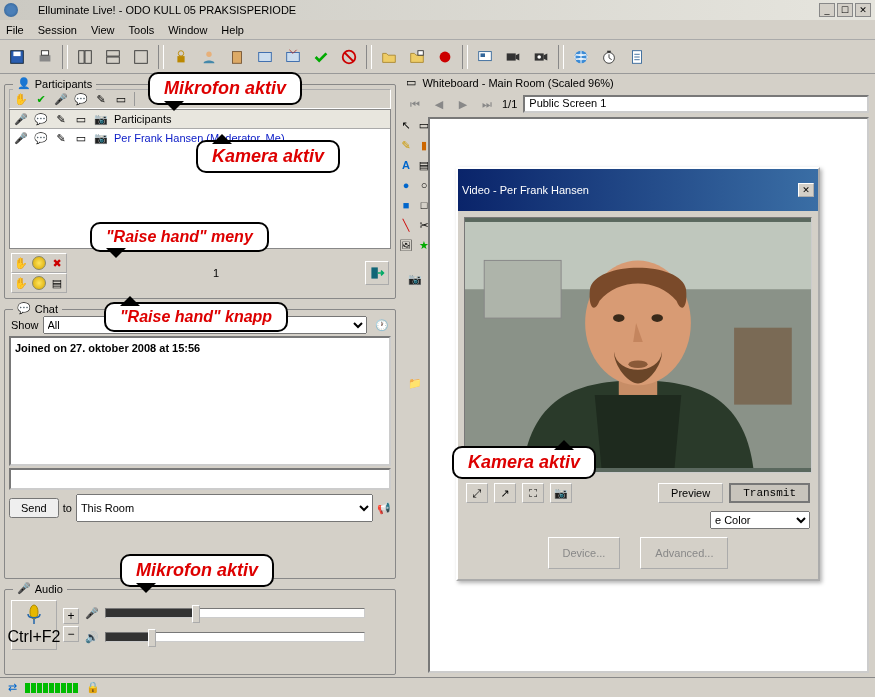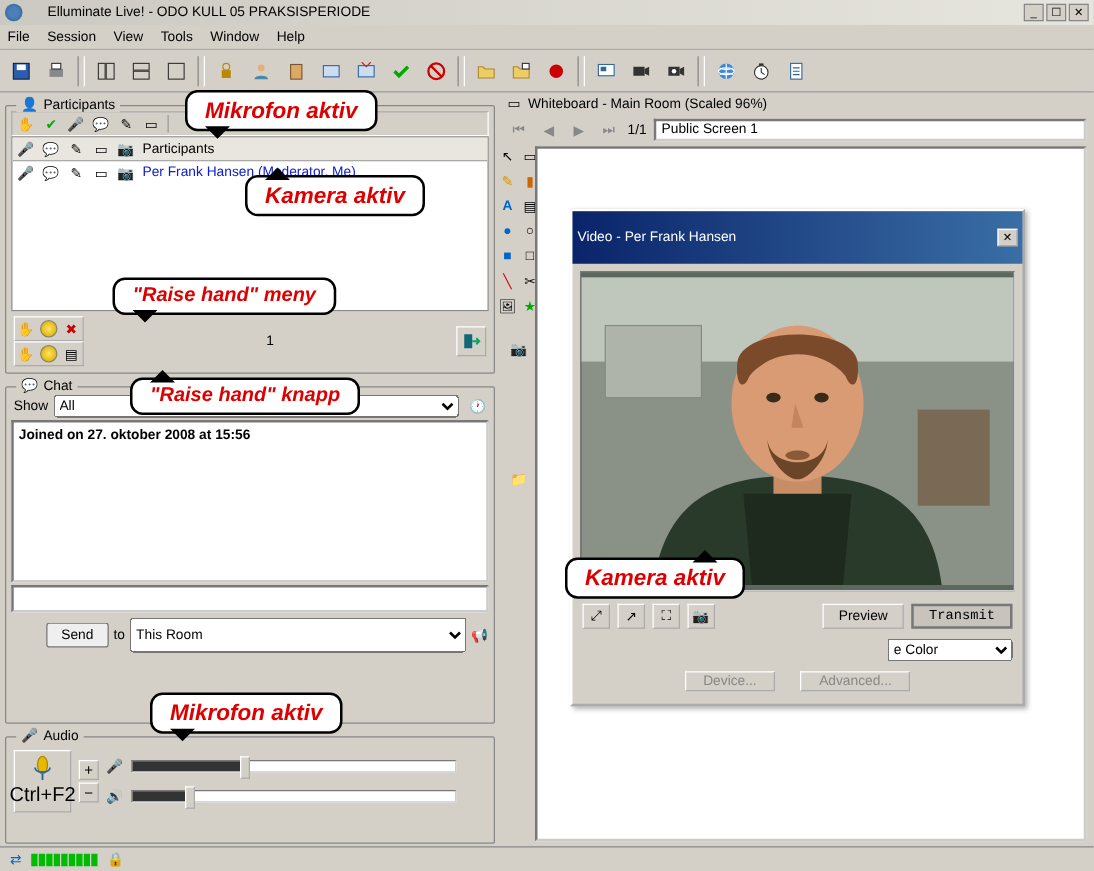--- a/index.html
+++ b/index.html
@@ -36,21 +36,21 @@
 .hand-btn-area { display: flex; flex-direction: column; gap: 0px; }
 .hand-cell { display: flex; gap: 4px; border: 1px outset #fff; padding: 2px; background: #d4d0c8;}
 .small-face { width: 14px; height: 14px; border-radius: 50%; background: radial-gradient(circle,#ffe45a,#d6a600); border:1px solid #886; }
 .exit-btn { margin-left: auto; width: 24px; height: 24px; border: 1px outset #fff; display:flex;align-items:center;justify-content:center;}
 
 .chat-show { display:flex; align-items:center; gap:4px; padding: 2px; }
 .chat-show select { flex:1; height:18px; }
 .chat-body { background:#fff; border:2px inset #ccc; height:130px; padding:4px; font-weight:bold; font-size:11px; }
 .chat-input { background:#fff; border:2px inset #ccc; height:22px; margin-top:2px; }
 .send-row { display:flex; align-items:center; gap:4px; padding:4px 0; }
-.send-row button { height:20px; padding: 0 10px; margin-left: 28px; }
+.send-row button { height:20px; padding: 0 10px; }
 .send-row select { flex:1; height:28px; }
 
 .audio-body { display:flex; align-items:center; gap:6px; padding: 6px 2px; }
 .mic-btn { width: 46px; height: 50px; border: 1px outset #fff; display:flex; flex-direction:column; align-items:center; justify-content:center; gap:2px; background:#d4d0c8;}
 .plus-minus { display:flex; flex-direction:column; gap:2px; }
 .pm-btn { width:16px;height:16px;border:1px outset #fff;display:flex;align-items:center;justify-content:center;font-size:12px;background:#d4d0c8;}
 .level-row { display:flex; align-items:center; gap:6px; }
 .level-bar { width: 260px; height: 10px; background: #fff; border:1px inset #ccc; position:relative; }
 .level-track { position:absolute; left:0; top:0; bottom:0; background:#333; }
 .level-thumb { position:absolute; top:-4px; width:8px; height:18px; background:#d4d0c8; border:1px outset #fff; }
@@ -70,21 +70,21 @@
 .video-title { background: linear-gradient(to right,#0a246a,#3a6ea5); color:#fff; display:flex; align-items:center; padding:14px 4px; font-weight:normal; }
 .video-title .close { margin-left:auto; width:16px; height:14px; background:#d4d0c8; border:1px outset #fff; color:#000; font-size:9px; text-align:center; line-height:12px; }
 .video-frame { border:1px inset #ccc; margin:6px; height: 256px; background:#5a685e; position:relative; overflow:hidden; }
 .video-ctrls { display:flex; gap:6px; padding: 4px 8px; align-items:center;}
 .vid-btn { height:20px; border:1px outset #fff; background:#d4d0c8; padding: 0 12px; }
 .vid-btn.active { border:2px solid #777; background:#c8c4bc;font-family:Liberation Mono, monospace; }
 .vid-small { width:22px;height:20px;border:1px outset #fff;display:flex;align-items:center;justify-content:center;}
 .vid-row2 { display:flex; gap:8px; padding:4px 8px; align-items:center; }
 .vid-select { width: 100px; height:18px; }
 .vid-row3 { display:flex; gap:20px; padding:4px 8px 10px; justify-content:center;}
-.vid-btn2 { height:16px; border:1px outset #fff; background:#d4d0c8; padding:0 14px; color:#888; }
+.vid-btn2 { height:32px; border:1px outset #fff; background:#d4d0c8; padding:0 14px; color:#888; }
 
 .statusbar { height:20px; display:flex; align-items:center; gap:8px; padding: 0 8px; border-top: 1px solid #888; }
 .conn-bar{display:flex;gap:1px;}
 .conn-seg{width:5px;height:10px;background:#0b0;}
 
 
 .bubble { position:absolute; background:#fff; border:2px solid #000; border-radius: 10px; padding: 4px 14px; font: italic bold 18px Arial; color:#d00; z-index:50; white-space:nowrap;}
 .bubble.small { font-size:16px; }
 .bubble::after { content:''; position:absolute; width:0;height:0; border:10px solid transparent; }
 .bubble.ptr-bl::after { left:14px; bottom:-18px; border-top-color:#000; }

